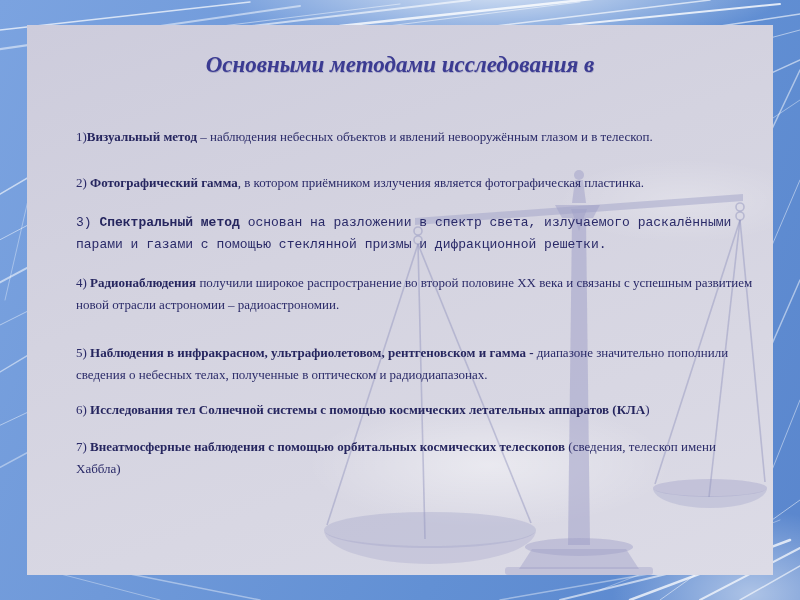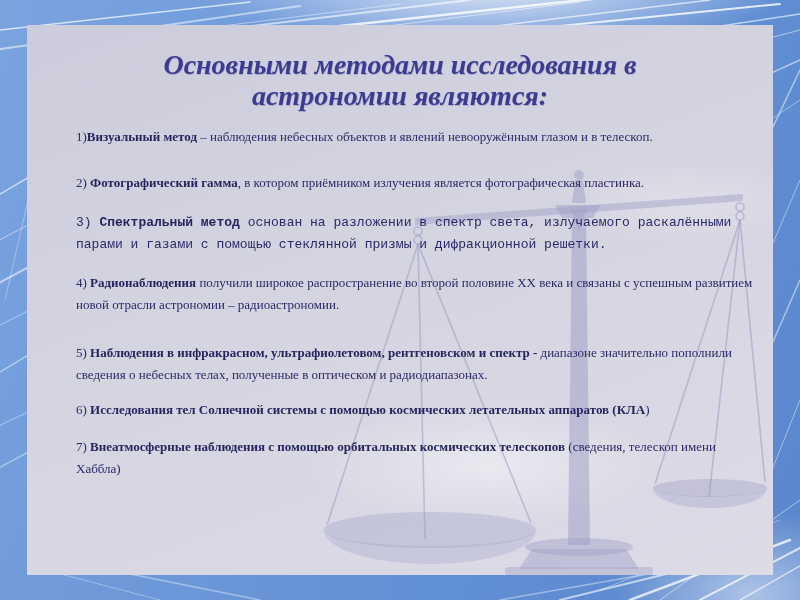--- a/index.html
+++ b/index.html
@@ -29,21 +29,21 @@
     position:absolute;left:0;top:0;width:100%;height:100%;
     background:
       radial-gradient(ellipse 260px 90px at 62% 80%,rgba(255,255,255,.45),rgba(255,255,255,0) 70%),
       radial-gradient(ellipse 180px 60px at 88% 32%,rgba(255,255,255,.25),rgba(255,255,255,0) 70%);
     pointer-events:none;
   }
   svg.scales{position:absolute;left:0;top:0;}
 
   .slide-title{
     position:absolute;left:0;top:24px;width:100%;
-    text-align:center;font-size:28px;line-height:31px;
+    text-align:center;font-size:23px;line-height:31px;
     font-weight:bold;font-style:italic;color:#3b3b92;
     text-shadow:0.5px 0.5px 0 rgba(60,60,130,.25);
   }
   .slide-title span{display:block;}
 
   .content{
     position:absolute;left:49px;top:101px;width:678px;
     font-size:13px;line-height:22px;color:#2a2a68;
   }
   .content p{margin:0;}
@@ -139,25 +139,24 @@
       <line x1="391" y1="219" x2="504" y2="498"></line>
 
       <line x1="713" y1="195" x2="628" y2="459"></line>
       <line x1="713" y1="195" x2="682" y2="472"></line>
       <line x1="713" y1="195" x2="738" y2="457"></line>
     </g>
   </svg>
 
   <div class="slide-title">
     <span>Основными методами исследования в</span>
-    <span>астрономии являются:</span>
   </div>
 
   <div class="content">
     <p><span>1)</span><b>Визуальный метод</b><span> – наблюдения небесных объектов и явлений невооружённым глазом и в телескоп.</span></p>
     <p><span>2) </span><b>Фотографический гамма</b><span>, в котором приёмником излучения является фотографическая пластинка.</span></p>
     <p><span>3) </span><b>Спектральный метод</b><span> основан на разложении в спектр света, излучаемого раскалёнными парами и газами с помощью стеклянной призмы и дифракционной решетки.</span></p>
     <p><span>4) </span><b>Радионаблюдения</b><span> получили широкое распространение во второй половине ХХ века и связаны с  успешным развитием новой отрасли астрономии – радиоастрономии.</span></p>
-    <p><span>5) </span><b>Наблюдения в инфракрасном, ультрафиолетовом, рентгеновском и спектр -</b><span> диапазоне значительно пополнили сведения о небесных телах, полученные в оптическом и радиодиапазонах.</span></p>
+    <p><span>5) </span><b>Наблюдения в инфракрасном, ультрафиолетовом, рентгеновском и гамма -</b><span> диапазоне значительно пополнили сведения о небесных телах, полученные в оптическом и радиодиапазонах.</span></p>
     <p><span>6) </span><b>Исследования тел Солнечной системы с помощью космических летательных аппаратов (КЛА</b><span>)</span></p>
     <p><span>7) </span><b>Внеатмосферные наблюдения с помощью орбитальных космических телескопов</b><span> (сведения, телескоп имени Хаббла)</span></p>
   </div>
 </div>
 
 </body></html>

